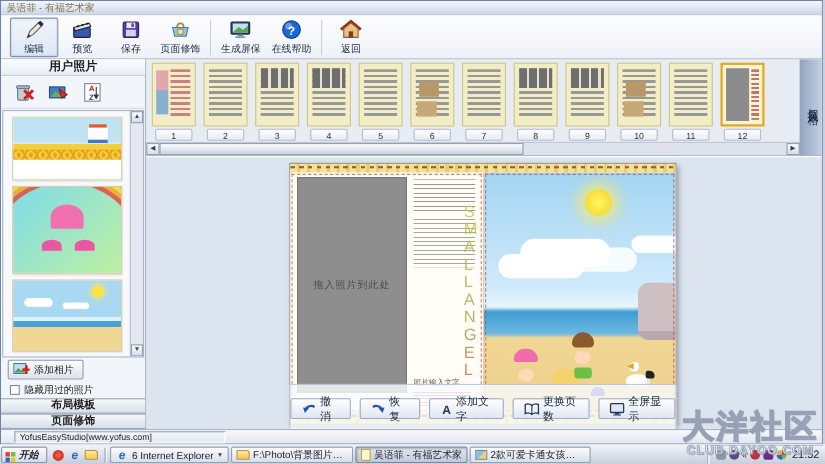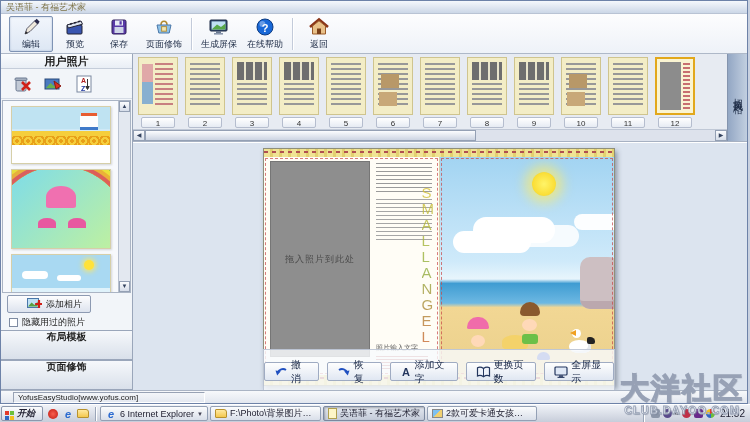--- a/index.html
+++ b/index.html
@@ -33,24 +33,24 @@
   .pc1 .img::after { content:''; position:absolute; left:0; right:0; bottom:0; height:9px; background:repeating-radial-gradient(circle at 5px 5px,#e8a018 0 2px,#f5ce3c 2px 4px); background-size:11px 9px; }
   .pc2 { height:80px; background:linear-gradient(135deg,#7fdce8,#bdf0a2); }
   .pc2::before { content:''; position:absolute; left:-22px; bottom:-58px; width:140px; height:140px; border-radius:50%; background:transparent; box-shadow:0 0 0 4px #e84848,0 0 0 8px #f8a820,0 0 0 12px #f8e020,0 0 0 16px #58b838,0 0 0 20px #3878d8; opacity:.85; }
   .pc2::after { content:''; position:absolute; left:34px; top:16px; width:30px; height:22px; background:#f070b0; border-radius:50% 50% 10% 10%; box-shadow:-14px 26px 0 -6px #e858a0, 16px 26px 0 -6px #e858a0; }
   .pc3 { height:66px; background:linear-gradient(#a9d9f2 0 52%,#dff2fb 52% 58%,#4aa2d6 58% 66%,#f0d795 66% 100%); }
   .pc3::before { content:''; position:absolute; right:16px; top:5px; width:10px; height:10px; border-radius:50%; background:#ffe23a; box-shadow:0 0 5px 2px rgba(255,230,90,.8); }
   .pc3::after { content:''; position:absolute; left:10px; top:16px; width:26px; height:8px; background:#fff; border-radius:8px; box-shadow:34px 3px 0 -1px #fff; }
   .vscroll { position:absolute; right:0; top:0; bottom:0; width:12px; background:#e3e8f0; border-left:1px solid #b7c0cf; display:flex; flex-direction:column; justify-content:space-between; }
   .varrow { height:11px; background:linear-gradient(#fbfcfe,#d6dde9); border:1px solid #94a0b4; font-size:6px; line-height:9px; text-align:center; color:#33425e; }
   .add-row { height:22px; display:flex; align-items:center; padding-left:6px; }
-  .add-btn { height:18px; display:flex; align-items:center; gap:4px; padding:0 8px 0 19px; font-size:9px; color:#222; background:linear-gradient(#fdfdfe,#dde3ee); border:1px solid #8d9ab2; border-radius:2px; }
+  .add-btn { height:18px; display:flex; align-items:center; gap:4px; padding:0 8px 0 4px; font-size:9px; color:#222; background:linear-gradient(#fdfdfe,#dde3ee); border:1px solid #8d9ab2; border-radius:2px; }
   .chk-row { height:15px; display:flex; align-items:center; gap:4px; padding-left:8px; font-size:9px; color:#222; }
   .chk { width:9px; height:9px; background:#fff; border:1px solid #7e8ba2; }
-  .sb-bar { height:30px; line-height:12px; text-align:center; font-size:10px; font-weight:bold; color:#222; background:linear-gradient(#f6f8fb,#d9e0ea); border:1px solid #9aa6ba; border-left:none; border-right:none; }
+  .sb-bar { height:14px; line-height:12px; text-align:center; font-size:10px; font-weight:bold; color:#222; background:linear-gradient(#f6f8fb,#d9e0ea); border:1px solid #9aa6ba; border-left:none; border-right:none; }
 
   
   .right { flex:1; display:flex; flex-direction:column; min-width:0; }
 
   .strip { height:88px; background:#e7ebf2; border-bottom:1px solid #a7b1c2; display:flex; }
   .thumbs-wrap { flex:1; display:flex; flex-direction:column; min-width:0; }
   .thumbs { flex:1; display:flex; gap:3px; padding:1px 2px 0 3px; overflow:hidden; }
   .pg { width:44px; flex:0 0 44px; }
   .pg-t { width:40px; height:58px; margin:2px auto 0; background:#f3edc6; border:1px solid #cfc48e; position:relative; overflow:hidden; }
   .pg-t::before { content:''; position:absolute; left:4px; right:4px; top:5px; bottom:6px; background:repeating-linear-gradient(#989898 0 2px,transparent 2px 5px); }

